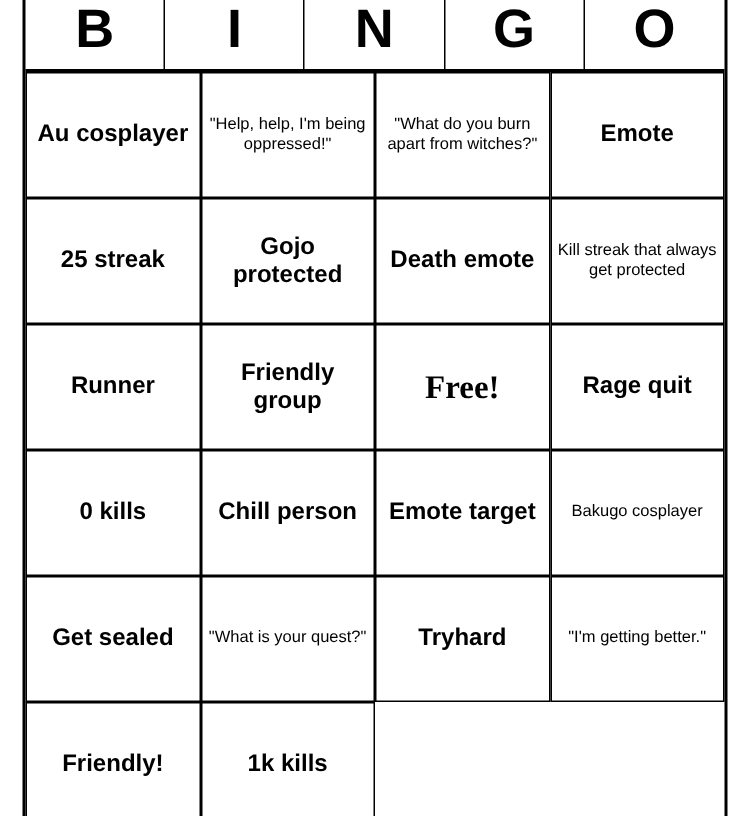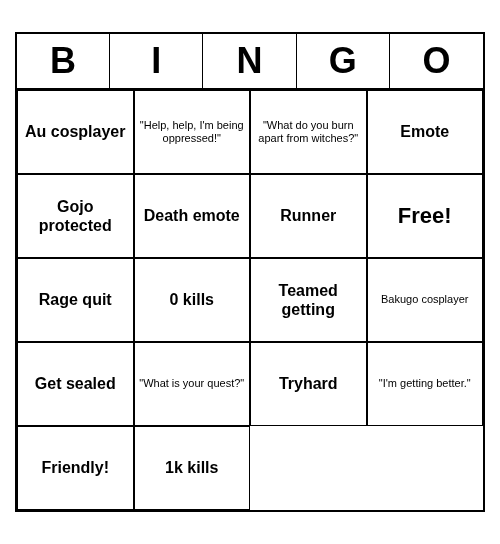--- a/index.html
+++ b/index.html
@@ -54,45 +54,50 @@
     .bingo-cell.medium-text {
       font-size: 16px;
       font-weight: bold;
     }
     .bingo-cell.small-text {
       font-size: 11px;
     }
     .bingo-cell.free {
       font-size: 22px;
       font-weight: bold;
+      font-family: Liberation Serif, serif;
     }
   </style>
 </head>
 <body>
 
 <div class="bingo-card">
   <div class="bingo-header">
   <div class="bingo-header-cell">B</div>
       <div class="bingo-header-cell">I</div>
       <div class="bingo-header-cell">N</div>
       <div class="bingo-header-cell">G</div>
       <div class="bingo-header-cell">O</div>
     </div>
   <div class="bingo-grid">
   <div class="bingo-cell medium-text">Au cosplayer</div>
       <div class="bingo-cell small-text">"Help, help, I'm being oppressed!"</div>
       <div class="bingo-cell small-text">"What do you burn apart from witches?"</div>
       <div class="bingo-cell large-text">Emote</div>
+      <div class="bingo-cell large-text">25 streak</div>
       <div class="bingo-cell medium-text">Gojo protected</div>
       <div class="bingo-cell large-text">Death emote</div>
+      <div class="bingo-cell small-text">Kill streak that always get protected</div>
       <div class="bingo-cell large-text">Runner</div>
+      <div class="bingo-cell medium-text">Friendly group</div>
       <div class="bingo-cell free">Free!</div>
       <div class="bingo-cell large-text">Rage quit</div>
       <div class="bingo-cell large-text">0 kills</div>
-      <div class="bingo-cell medium-text">Teamed getting</div>
+      <div class="bingo-cell medium-text">Chill person</div>
+      <div class="bingo-cell medium-text">Emote target</div>
       <div class="bingo-cell small-text">Bakugo cosplayer</div>
       <div class="bingo-cell medium-text">Get sealed</div>
       <div class="bingo-cell small-text">"What is your quest?"</div>
       <div class="bingo-cell medium-text">Tryhard</div>
       <div class="bingo-cell small-text">"I'm getting better."</div>
       <div class="bingo-cell medium-text">Friendly!</div>
       <div class="bingo-cell large-text">1k kills</div>
     </div>
 </div>
 

